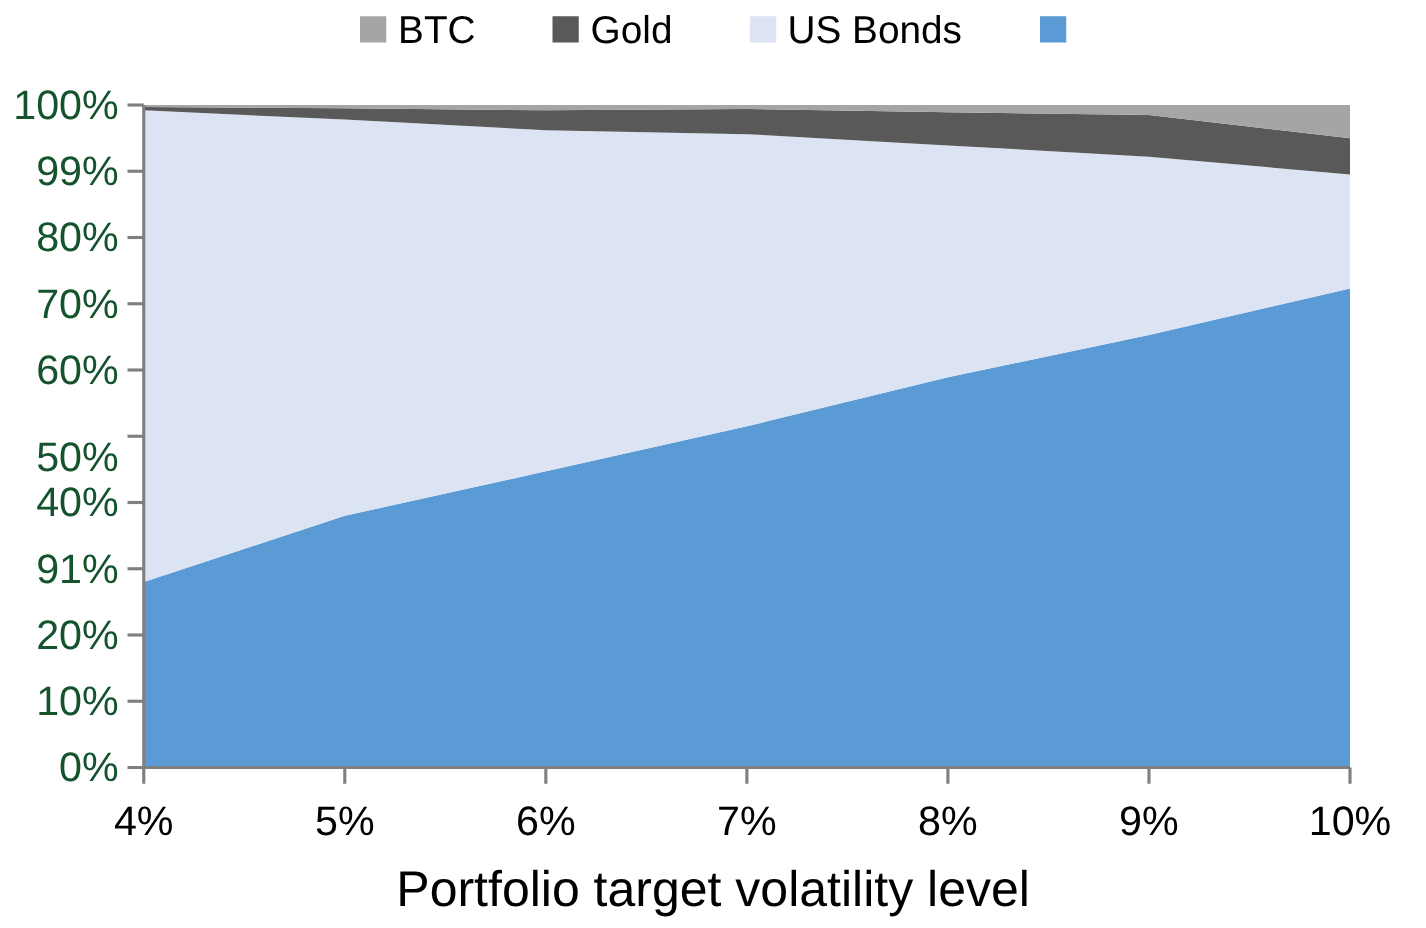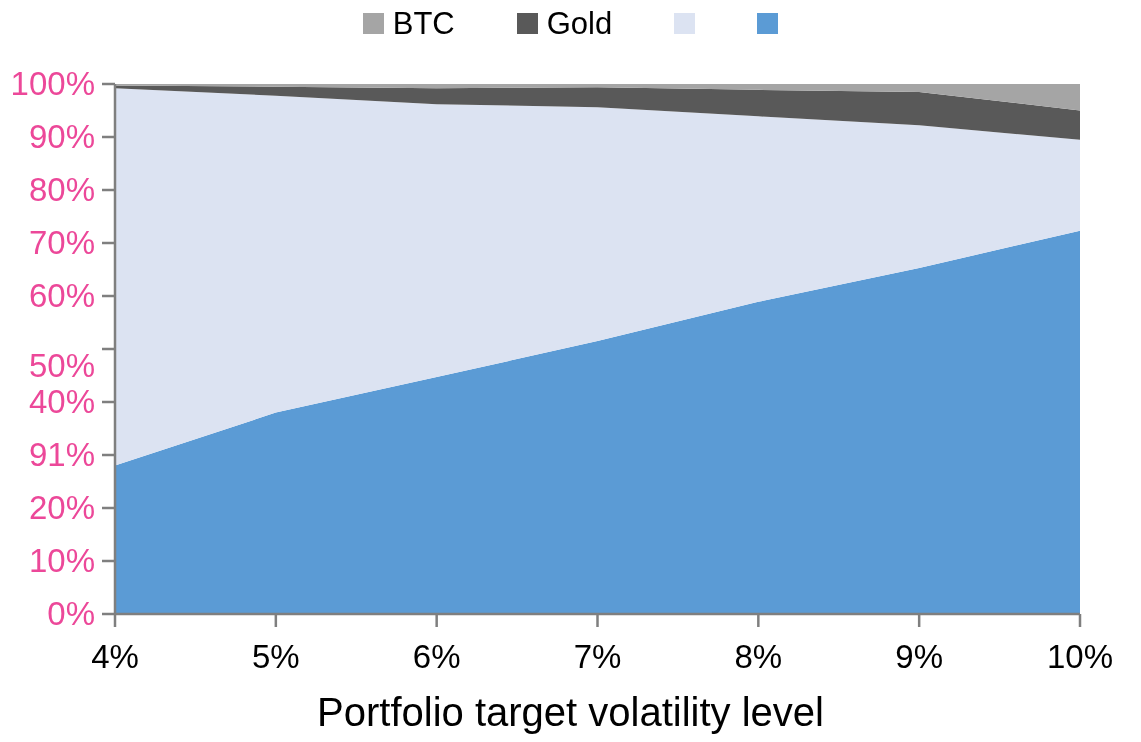--- a/index.html
+++ b/index.html
@@ -59,21 +59,21 @@
     position: absolute;
     left: 0;
     top: 0;
   }
 
   
   .ytick-label {
     position: absolute;
     text-align: left;
     font-size: 33px;
-    color: #ec4899;
+    color: #14532d;
     line-height: 1;
     white-space: nowrap;
   }
   .xtick-label {
     position: absolute;
     text-align: center;
     font-size: 33px;
     color: #000000;
     line-height: 1;
     white-space: nowrap;
@@ -97,20 +97,21 @@
     <div class="legend-item">
       <span class="legend-swatch" style="background: rgb(165, 165, 165);"></span>
       <span class="legend-label">BTC</span>
     </div>
     <div class="legend-item">
       <span class="legend-swatch" style="background: rgb(89, 89, 89);"></span>
       <span class="legend-label">Gold</span>
     </div>
     <div class="legend-item">
       <span class="legend-swatch" style="background: rgb(220, 227, 242);"></span>
+      <span class="legend-label">US Bonds</span>
     </div>
     <div class="legend-item">
       <span class="legend-swatch" style="background: rgb(91, 155, 213);"></span>
     </div>
   </div>
 
   <div id="plot-wrap">
     <svg id="plot-svg" width="1141" height="742">
       <g id="areas-group">
           <path d="M115.00 465.60 L275.83 412.60 L436.67 377.09 L597.50 341.05 L758.33 301.83 L919.17 267.91 L1080.00 230.81 L1080.00 614.00 L919.17 614.00 L758.33 614.00 L597.50 614.00 L436.67 614.00 L275.83 614.00 L115.00 614.00 Z" fill="#5B9BD5" stroke="none"></path>
@@ -144,21 +145,21 @@
     <div id="ytick-labels">
         <div class="ytick-label" style="right: 1046px; top: 597px;">0%</div>
         <div class="ytick-label" style="right: 1046px; top: 544px;">10%</div>
         <div class="ytick-label" style="right: 1046px; top: 491px;">20%</div>
         <div class="ytick-label" style="right: 1046px; top: 438px;">91%</div>
         <div class="ytick-label" style="right: 1046px; top: 385px;">40%</div>
         <div class="ytick-label" style="right: 1046px; top: 349px;">50%</div>
         <div class="ytick-label" style="right: 1046px; top: 279px;">60%</div>
         <div class="ytick-label" style="right: 1046px; top: 226px;">70%</div>
         <div class="ytick-label" style="right: 1046px; top: 173px;">80%</div>
-        <div class="ytick-label" style="right: 1046px; top: 120px;">90%</div>
+        <div class="ytick-label" style="right: 1046px; top: 120px;">99%</div>
         <div class="ytick-label" style="right: 1046px; top: 67px;">100%</div>
       </div>
     <div id="xtick-labels">
         <div class="xtick-label" style="left: 45px; width: 140px; top: 640px;">4%</div>
         <div class="xtick-label" style="left: 205.833px; width: 140px; top: 640px;">5%</div>
         <div class="xtick-label" style="left: 366.667px; width: 140px; top: 640px;">6%</div>
         <div class="xtick-label" style="left: 527.5px; width: 140px; top: 640px;">7%</div>
         <div class="xtick-label" style="left: 688.333px; width: 140px; top: 640px;">8%</div>
         <div class="xtick-label" style="left: 849.167px; width: 140px; top: 640px;">9%</div>
         <div class="xtick-label" style="left: 1010px; width: 140px; top: 640px;">10%</div>

